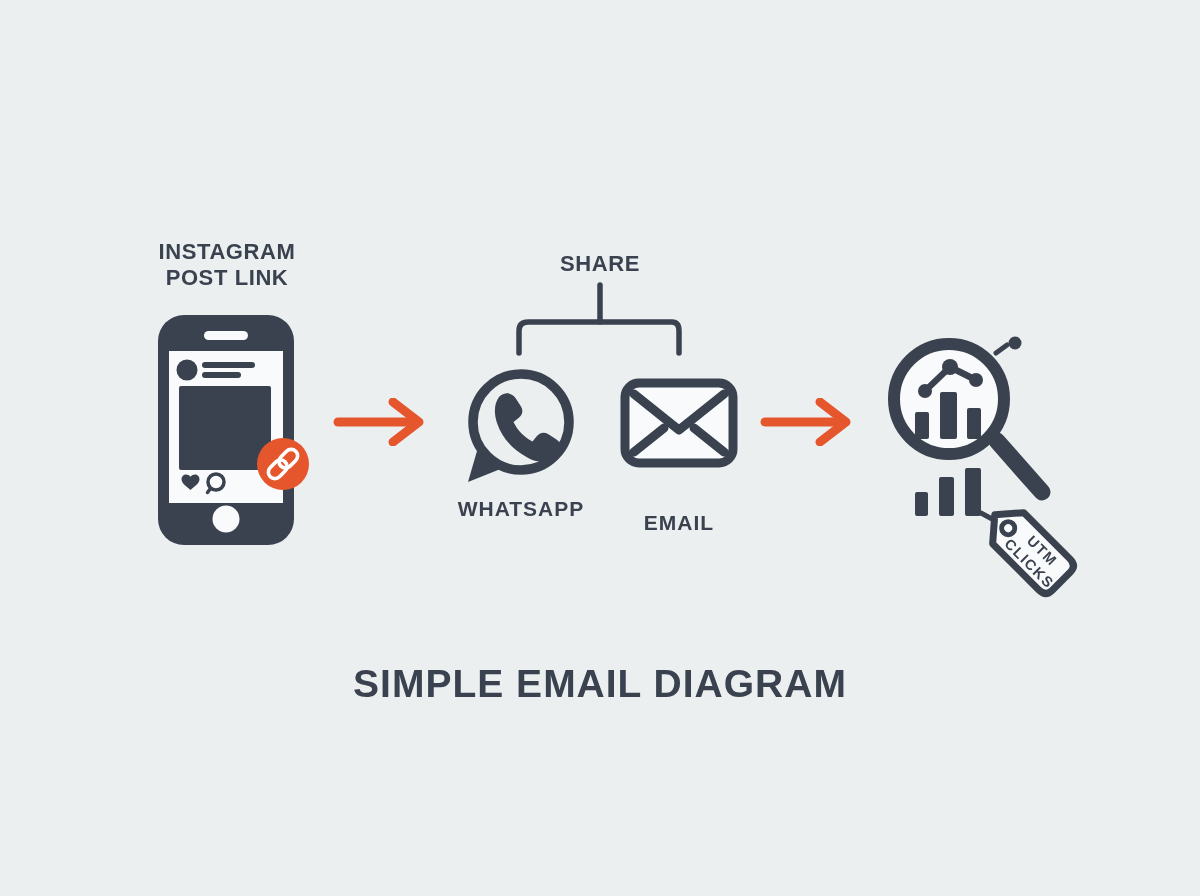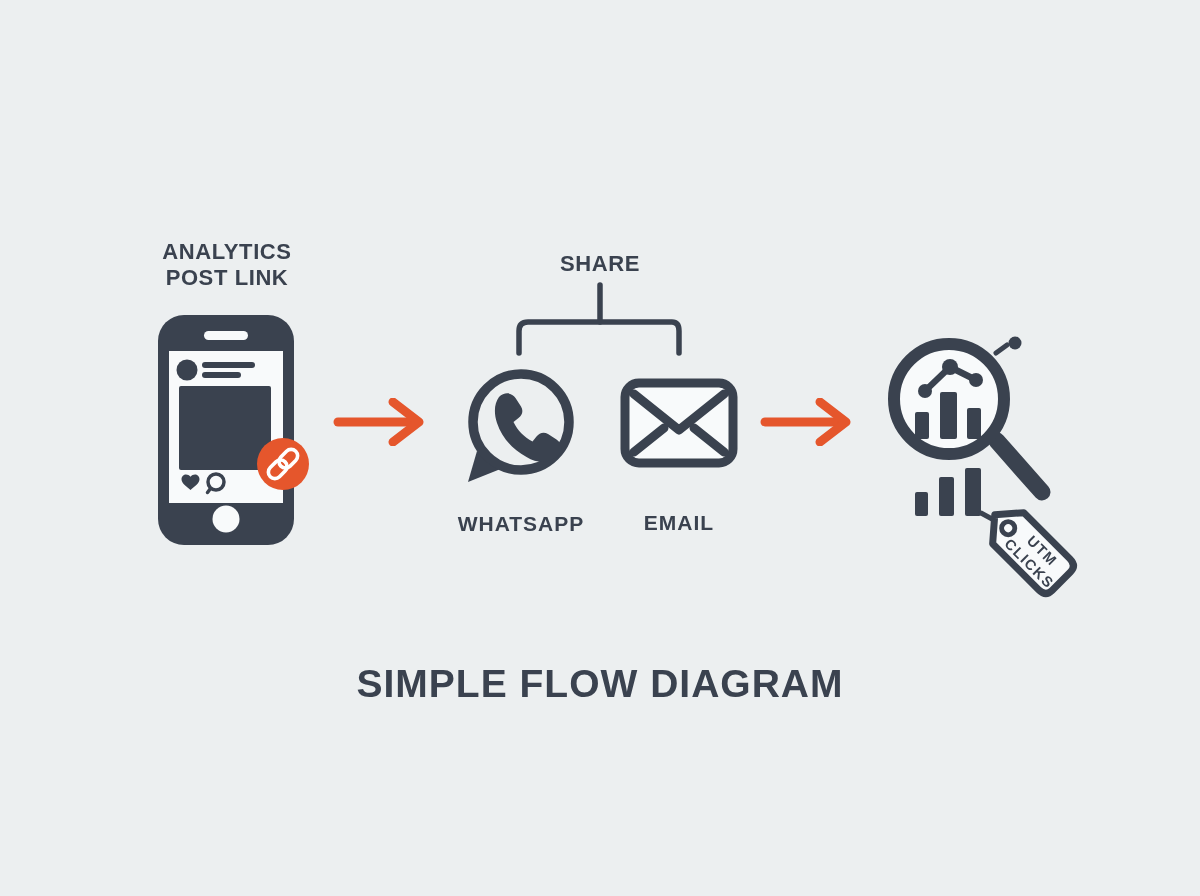--- a/index.html
+++ b/index.html
@@ -16,21 +16,21 @@
     color:var(--ink,#3a424f);
   }
   .t-instagram{left:102px;top:239px;width:250px;}
   .t-share{left:475px;top:251px;width:250px;}
   .t-analytics{left:841px;top:239px;width:250px;}
   .channel-label{
     position:absolute;width:200px;text-align:center;
     font-weight:bold;font-size:21px;letter-spacing:1px;
     color:var(--ink,#3a424f);
   }
-  .t-wa{left:421px;top:512px;}
+  .t-wa{left:421px;top:497px;}
   .t-mail{left:579px;top:499px;margin-top:12px;}
   .caption{
     position:absolute;left:0;top:662px;width:1200px;text-align:center;
     font-weight:bold;font-size:39px;letter-spacing:1px;
     color:var(--ink,#343c49);
   }
   .phone{left:155px;top:312px;}
   .bracket{left:512px;top:282px;}
   .wa-icon{left:461px;top:365px;}
   .mail-icon{left:619px;top:377px;}
@@ -40,21 +40,21 @@
   .tag-text{
     font-family:"Liberation Sans",sans-serif;font-weight:bold;
     font-size:14.5px;letter-spacing:1.5px;
   }
 </style>
 </head>
 <body>
 
 <div class="canvas">
 
-  <div class="node-title t-instagram">ANALYTICS
+  <div class="node-title t-instagram">INSTAGRAM
 POST LINK</div>
 
   <svg class="phone" width="158" height="236" viewBox="0 0 158 236">
     <rect x="3" y="3" width="136" height="230" rx="26" fill="var(--ink)"></rect>
     <rect x="49" y="19" width="44" height="9" rx="4.5" fill="var(--panel)"></rect>
     <rect x="14" y="39" width="114" height="152" fill="var(--panel)"></rect>
     <circle cx="32" cy="58" r="10.5" fill="var(--ink)"></circle>
     <rect x="47" y="50" width="53" height="6" rx="3" fill="var(--ink)"></rect>
     <rect x="47" y="60" width="39" height="6" rx="3" fill="var(--ink)"></rect>
     <rect x="24" y="74" width="92" height="84" rx="2" fill="var(--ink)"></rect>
@@ -147,15 +147,15 @@
     <line x1="96" y1="178" x2="120" y2="191" stroke="var(--ink)" stroke-width="5" stroke-linecap="round"></line>
 
     <g transform="translate(143,213) rotate(45)">
       <path d="M-47 0 L-28 -22 L37 -22 Q47 -22 47 -13 L47 13 Q47 22 37 22 L-28 22 Z" fill="var(--panel)" stroke="var(--ink)" stroke-width="7" stroke-linejoin="round"></path>
       <circle cx="-28" cy="0" r="6.5" fill="none" stroke="var(--ink)" stroke-width="5"></circle>
       <text class="tag-text" x="12" y="-3" text-anchor="middle" fill="var(--ink)">UTM</text>
       <text class="tag-text" x="12" y="15" text-anchor="middle" fill="var(--ink)">CLICKS</text>
     </g>
   </svg>
 
-  <div class="caption">SIMPLE FLOW DIAGRAM</div>
+  <div class="caption">SIMPLE EMAIL DIAGRAM</div>
 
 </div>
 
 </body></html>

